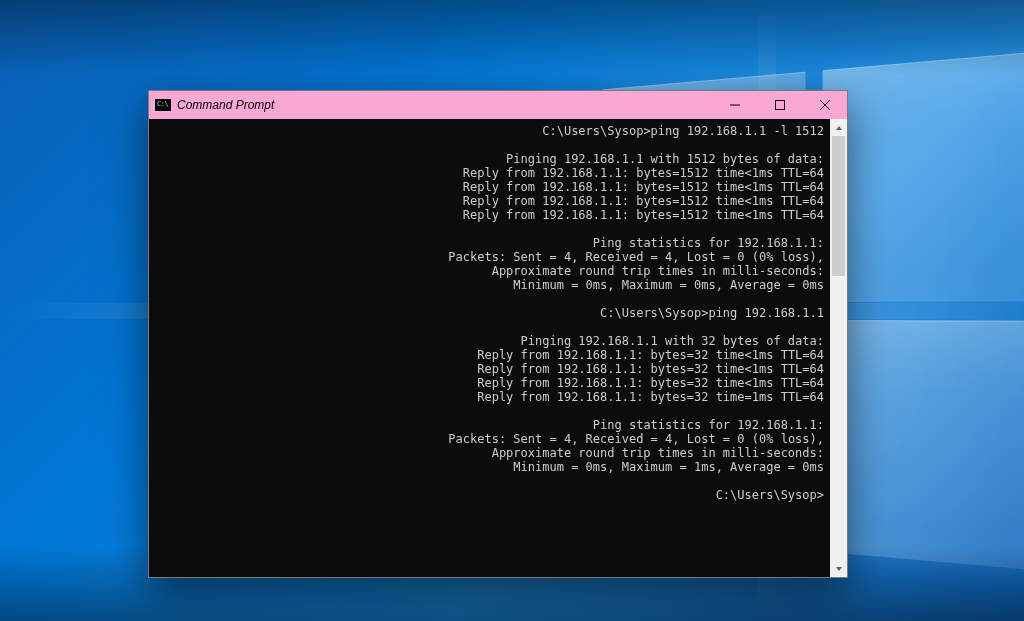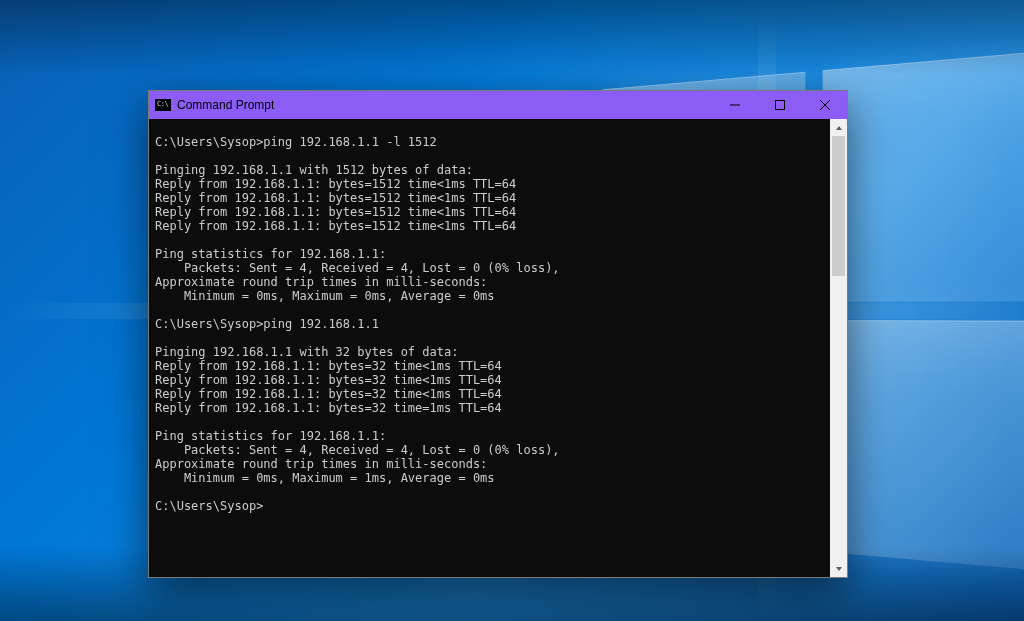--- a/index.html
+++ b/index.html
@@ -68,26 +68,27 @@
       width: 700px;
       height: 488px;
       background: #fff;
       border: 1px solid #7a7a7a;
       box-shadow: 0 14px 40px rgba(0,0,0,0.55);
       display: flex;
       flex-direction: column;
     }
     .titlebar {
       height: 28px;
-      background: #8b5cf6;
+      background: #f9a8d4;
       display: flex;
       align-items: center;
       font-size: 12px;
       color: #000;
       user-select: none;
+      font-style: italic;
     }
     .tb-icon {
       width: 16px; height: 12px;
       margin: 0 6px;
       display: inline-block;
       background: #000;
       border: 1px solid #000;
       position: relative;
     }
     .tb-icon::before {
@@ -110,25 +111,26 @@
     .tb-btn svg { width: 10px; height: 10px; stroke: currentColor; fill: none; stroke-width: 1; }
 
     .client {
       flex: 1 1 auto;
       display: flex;
       background: #0c0c0c;
       min-height: 0;
     }
     .term {
       flex: 1 1 auto;
-      padding: 16px 6px;
+      padding: 5px 6px;
       font: 12px/14px Consolas, "Lucida Console", monospace;
       color: #cccccc;
       white-space: pre;
       overflow: hidden;
+      text-align: right;
     }
     .scrollbar {
       width: 17px;
       background: #f0f0f0;
       position: relative;
     }
     .sb-btn {
       position: absolute;
       left: 0; right: 0; height: 17px;
       background: #f0f0f0;

